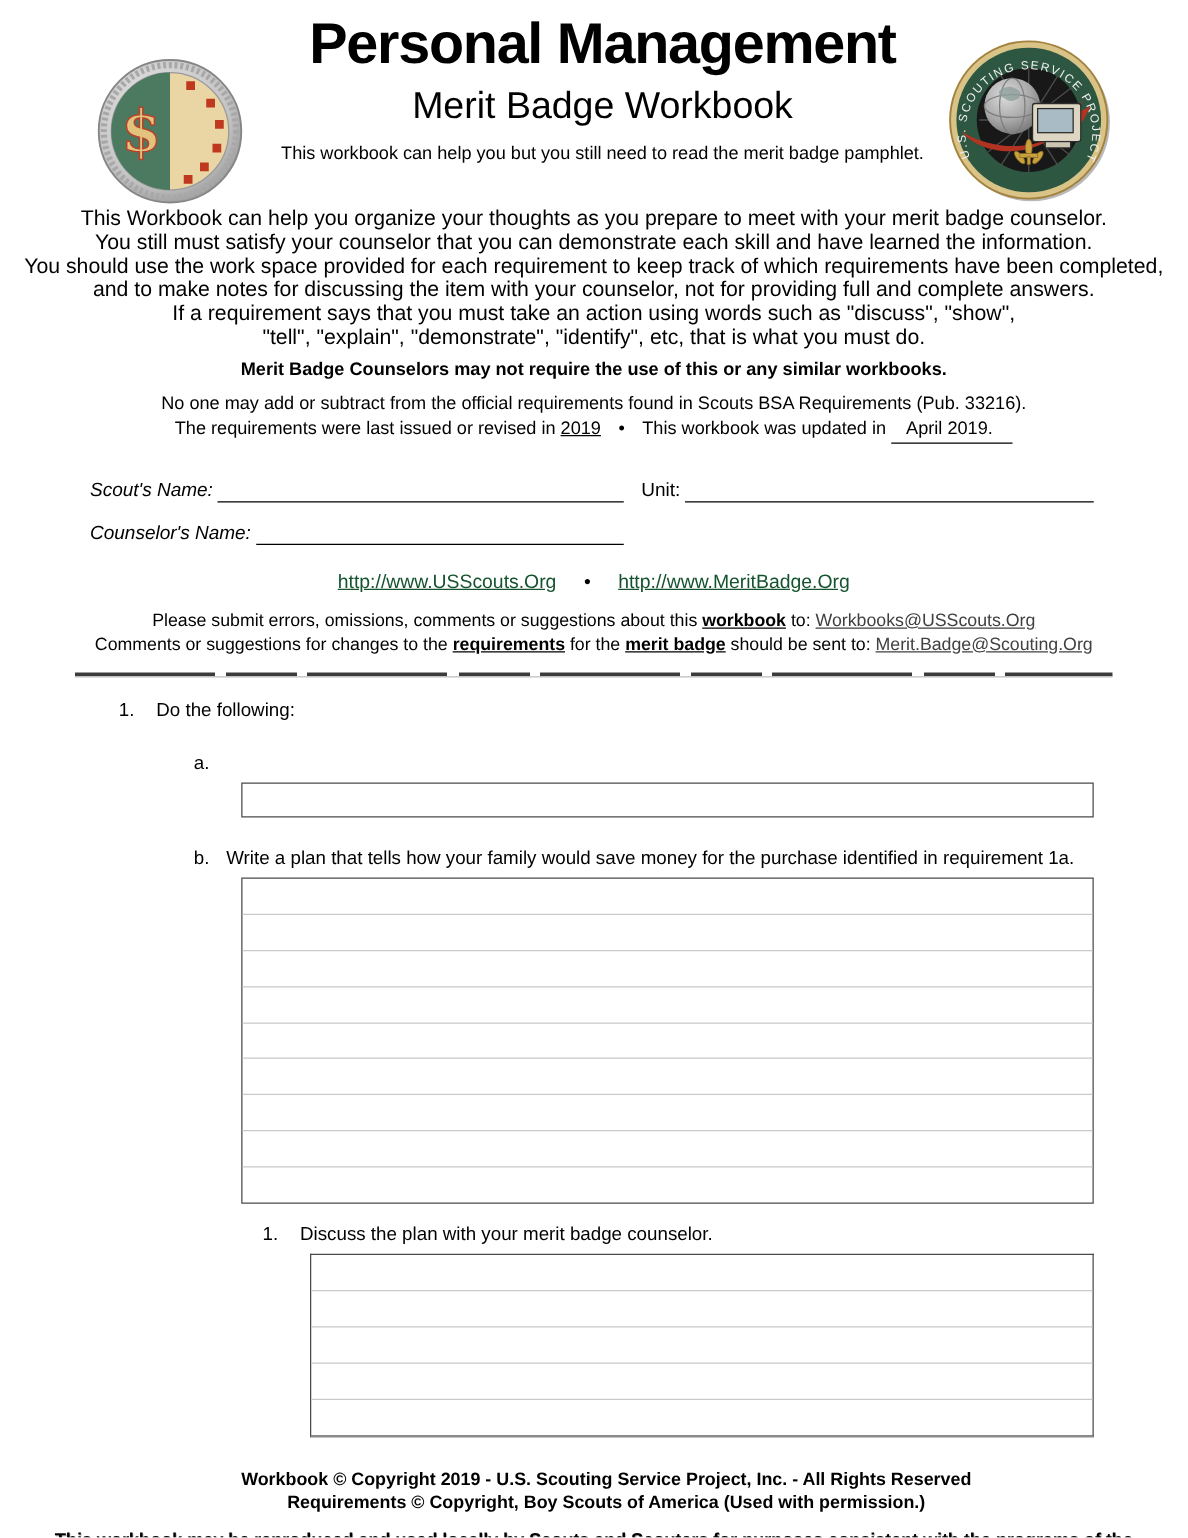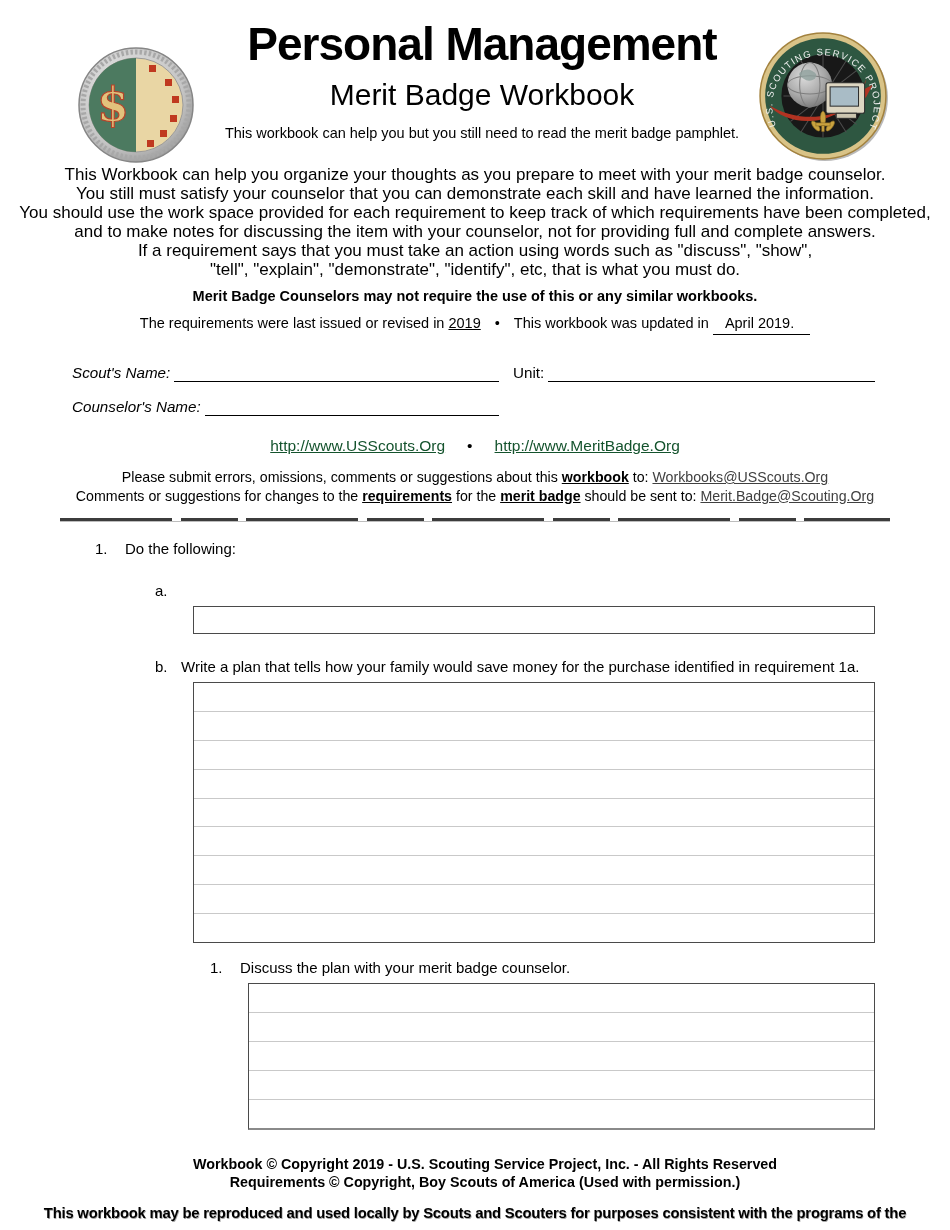--- a/index.html
+++ b/index.html
@@ -6,21 +6,21 @@
   html,body { background:#fff; }
   .page {
     width: 950px; height: 1230px; margin: 0 auto; position: relative;
     background:#fff; color:#000; overflow:hidden;
     font-family: "Liberation Sans", "DejaVu Sans", sans-serif;
   }
   
   .header { position: relative; height: 158px; }
   .badge-left  { position:absolute; left:76px;  top:44px; width:120px; height:122px; }
   .badge-right { position:absolute; left:754px; top:28px; width:138px; height:136px; }
-  .title-wrap { text-align:center; padding-top:20px;margin-left:14px; }
+  .title-wrap { text-align:center; padding-top:10px;margin-left:14px; }
   .main-title { font-size:46px; font-weight:bold; letter-spacing:-1px; line-height:1.05; }
   .sub-title  { font-size:30px; font-weight:400; margin-top:10px; }
   .tagline    { font-size:14.5px; margin-top:13px; }
   
   .intro { text-align:center; font-size:17px; line-height:19px; margin-top:7px; }
   .intro span { display:block; }
   .notice { text-align:center; font-size:14.5px; font-weight:bold; margin-top:9px; }
   .revision { text-align:center; font-size:14.5px; line-height:20px; margin-top:9px; }
   .u-year { text-decoration: underline; }
   .rev-bullet { display:inline-block; margin:0 14px; }
@@ -163,20 +163,21 @@
     <span>You still must satisfy your counselor that you can demonstrate each skill and have learned the information.</span>
     <span>You should use the work space provided for each requirement to keep track of which requirements have been completed,</span>
     <span>and to make notes for discussing the item with your counselor, not for providing full and complete answers.</span>
     <span>If a requirement says that you must take an action using words such as "discuss", "show",</span>
     <span>"tell", "explain", "demonstrate", "identify", etc, that is what you must do.</span>
   </div>
 
   <div class="notice">Merit Badge Counselors may not require the use of this or any similar workbooks.</div>
 
   <div class="revision">
+    <div>No one may add or subtract from the official requirements found in Scouts BSA Requirements (Pub.  33216).</div>
     <div>
       <span>The requirements were last issued or revised in </span><span class="u-year">2019</span><span class="rev-bullet">•</span><span>This workbook was updated in</span><span class="u-updated">April 2019.</span>
     </div>
   </div>
 
   <div class="form-area">
     <div class="form-row">
       <div class="fcol-left">
         <span class="flabel">Scout's Name:</span>
         <span class="blank"></span>

